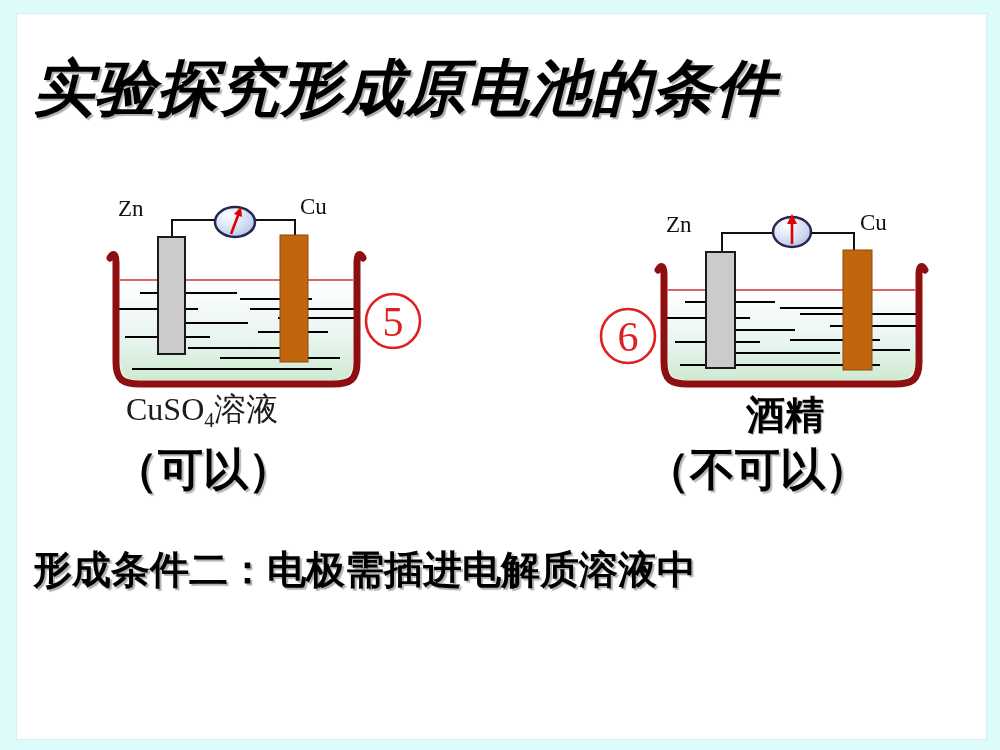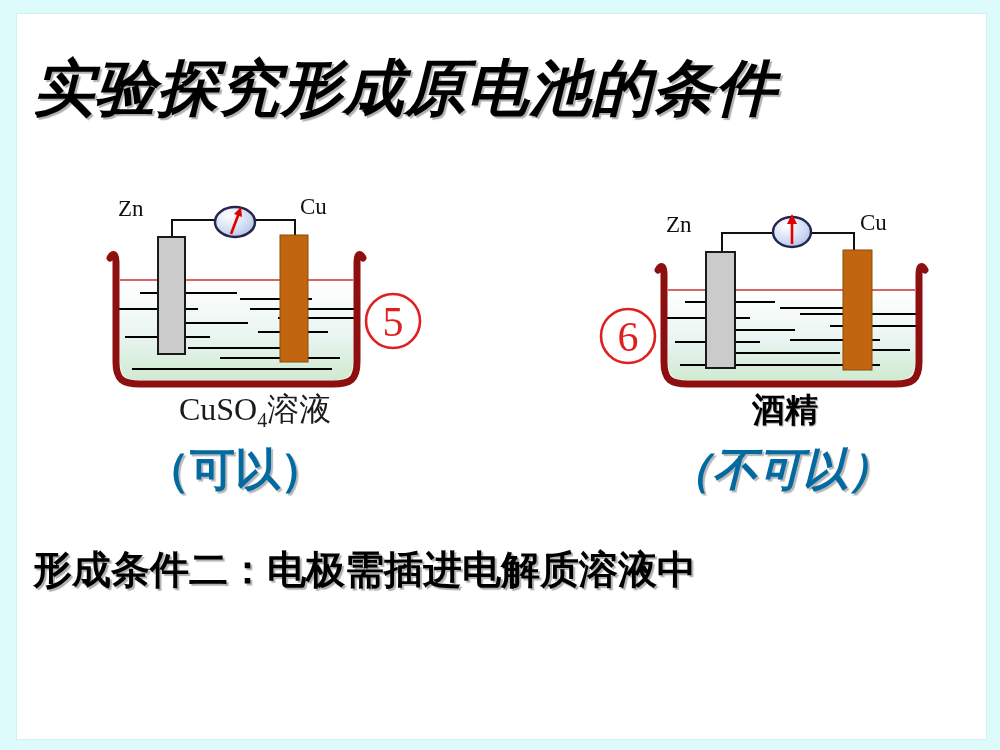--- a/index.html
+++ b/index.html
@@ -20,36 +20,36 @@
     font-style:italic;
   }
   .conclusion {
     left:33px; top:548px; font-size:39px; font-weight:bold; color:#000;
     letter-spacing:0px; white-space:nowrap; line-height:1.15;
     text-shadow:2px 2px 1px rgba(110,110,110,.55);
   }
   .cell-left  { left:100px; top:190px; }
   .cell-right { left:590px; top:190px; }
   .sol-label-left {
-    left:138px; top:388px; width:234px; text-align:center;
+    left:126px; top:388px; width:234px; text-align:left;
     font-size:32px; color:#1c1c1c; white-space:nowrap;
   }
   .sol-label-left sub { font-size:20px; }
   .sol-label-right {
     left:690px; top:388px; width:190px; text-align:center;
-    font-size:33px; font-weight:bold; color:#000; white-space:nowrap;
+    font-size:39px; font-weight:bold; color:#000; white-space:nowrap;
     text-shadow:1px 1px 0 rgba(100,100,100,.5);
   }
   .verdict {
-    top:440px; font-size:45px; font-weight:bold; color:#0369a1;
-    text-align:center; white-space:nowrap;
+    top:440px; font-size:45px; font-weight:bold; color:#000000;
+    text-align:left; white-space:nowrap;
     text-shadow:2px 2px 1px rgba(110,110,110,.5);
   }
   .verdict-left  { left:113px; width:244px; }
-  .verdict-right { left:645px; width:270px;font-style:italic; }
+  .verdict-right { left:645px; width:270px; }
 
   
   .wire        { stroke:#111; stroke-width:2; fill:none; }
   .hatch       { stroke:#000; stroke-width:2; }
   .surface     { stroke:#cc3333; stroke-width:1.6; }
   .beaker      { fill:none; stroke-width:7; stroke-linecap:round; }
   .meter-shell { stroke:#26264f; stroke-width:2.5; }
   .needle      { stroke:#e00000; stroke-width:2.6; fill:#e00000; }
   .needle-head { fill:#e00000; stroke:none; }
   .elec-label  { font-family:"Liberation Serif","DejaVu Serif",serif; font-size:23px; fill:#111; }

